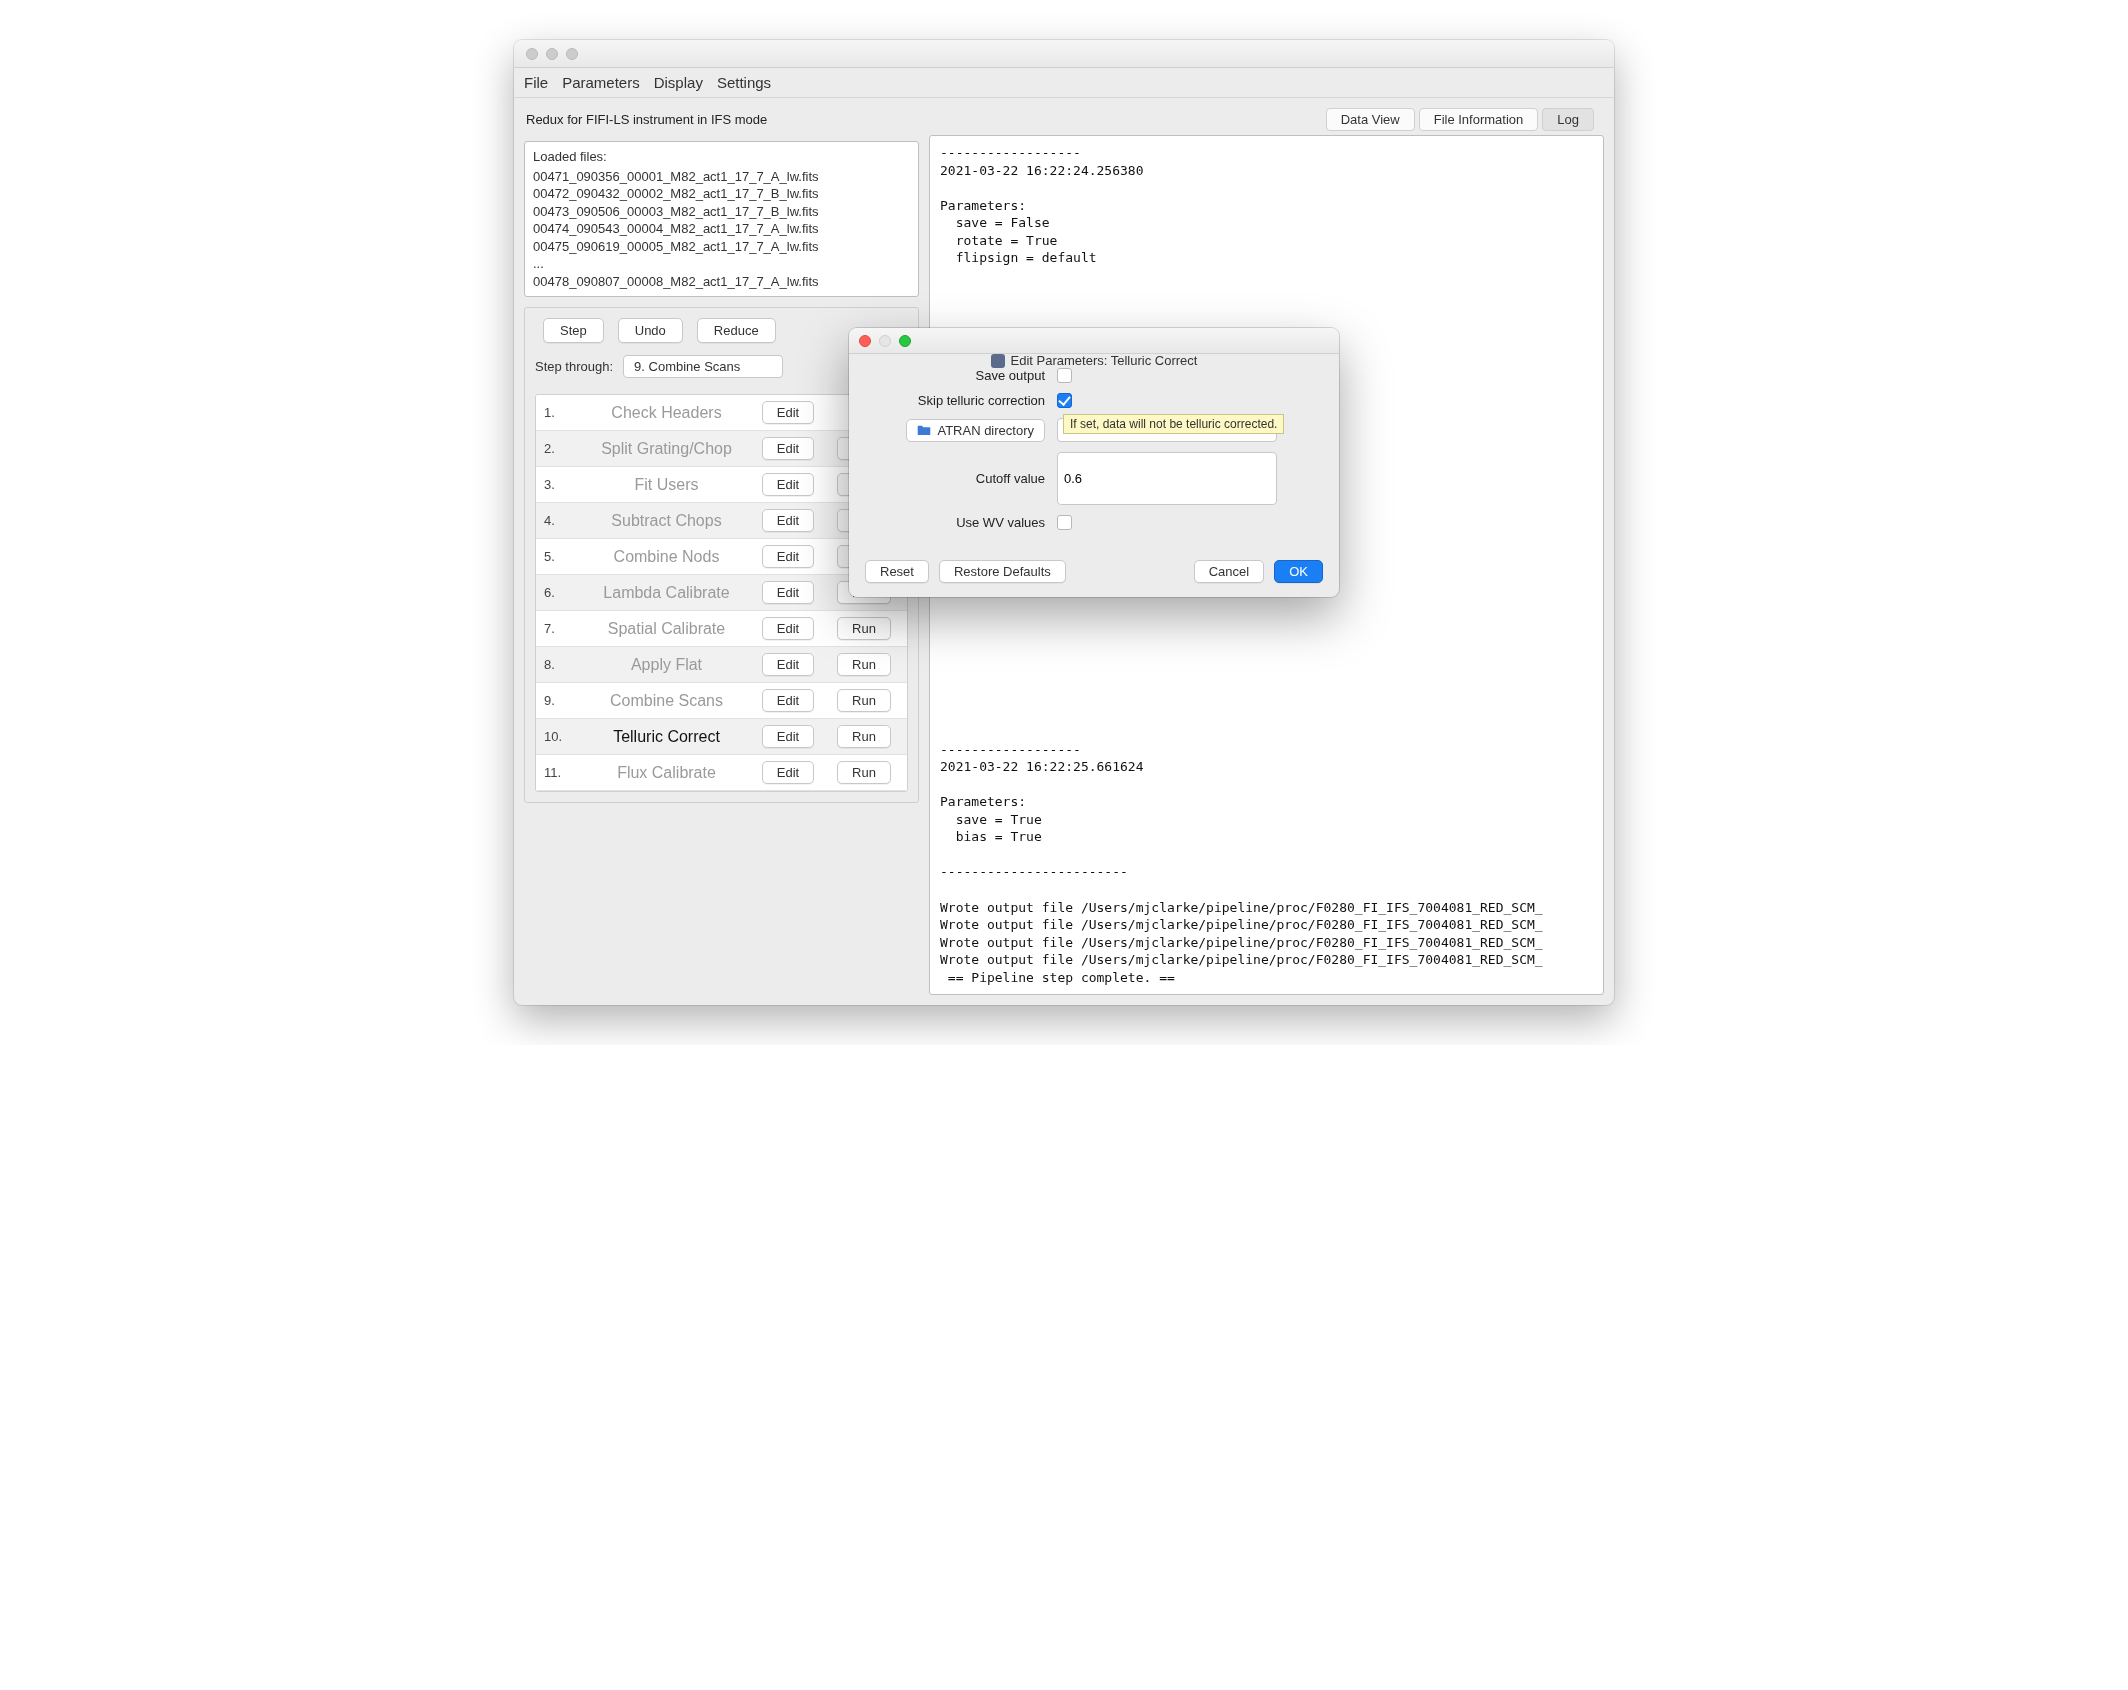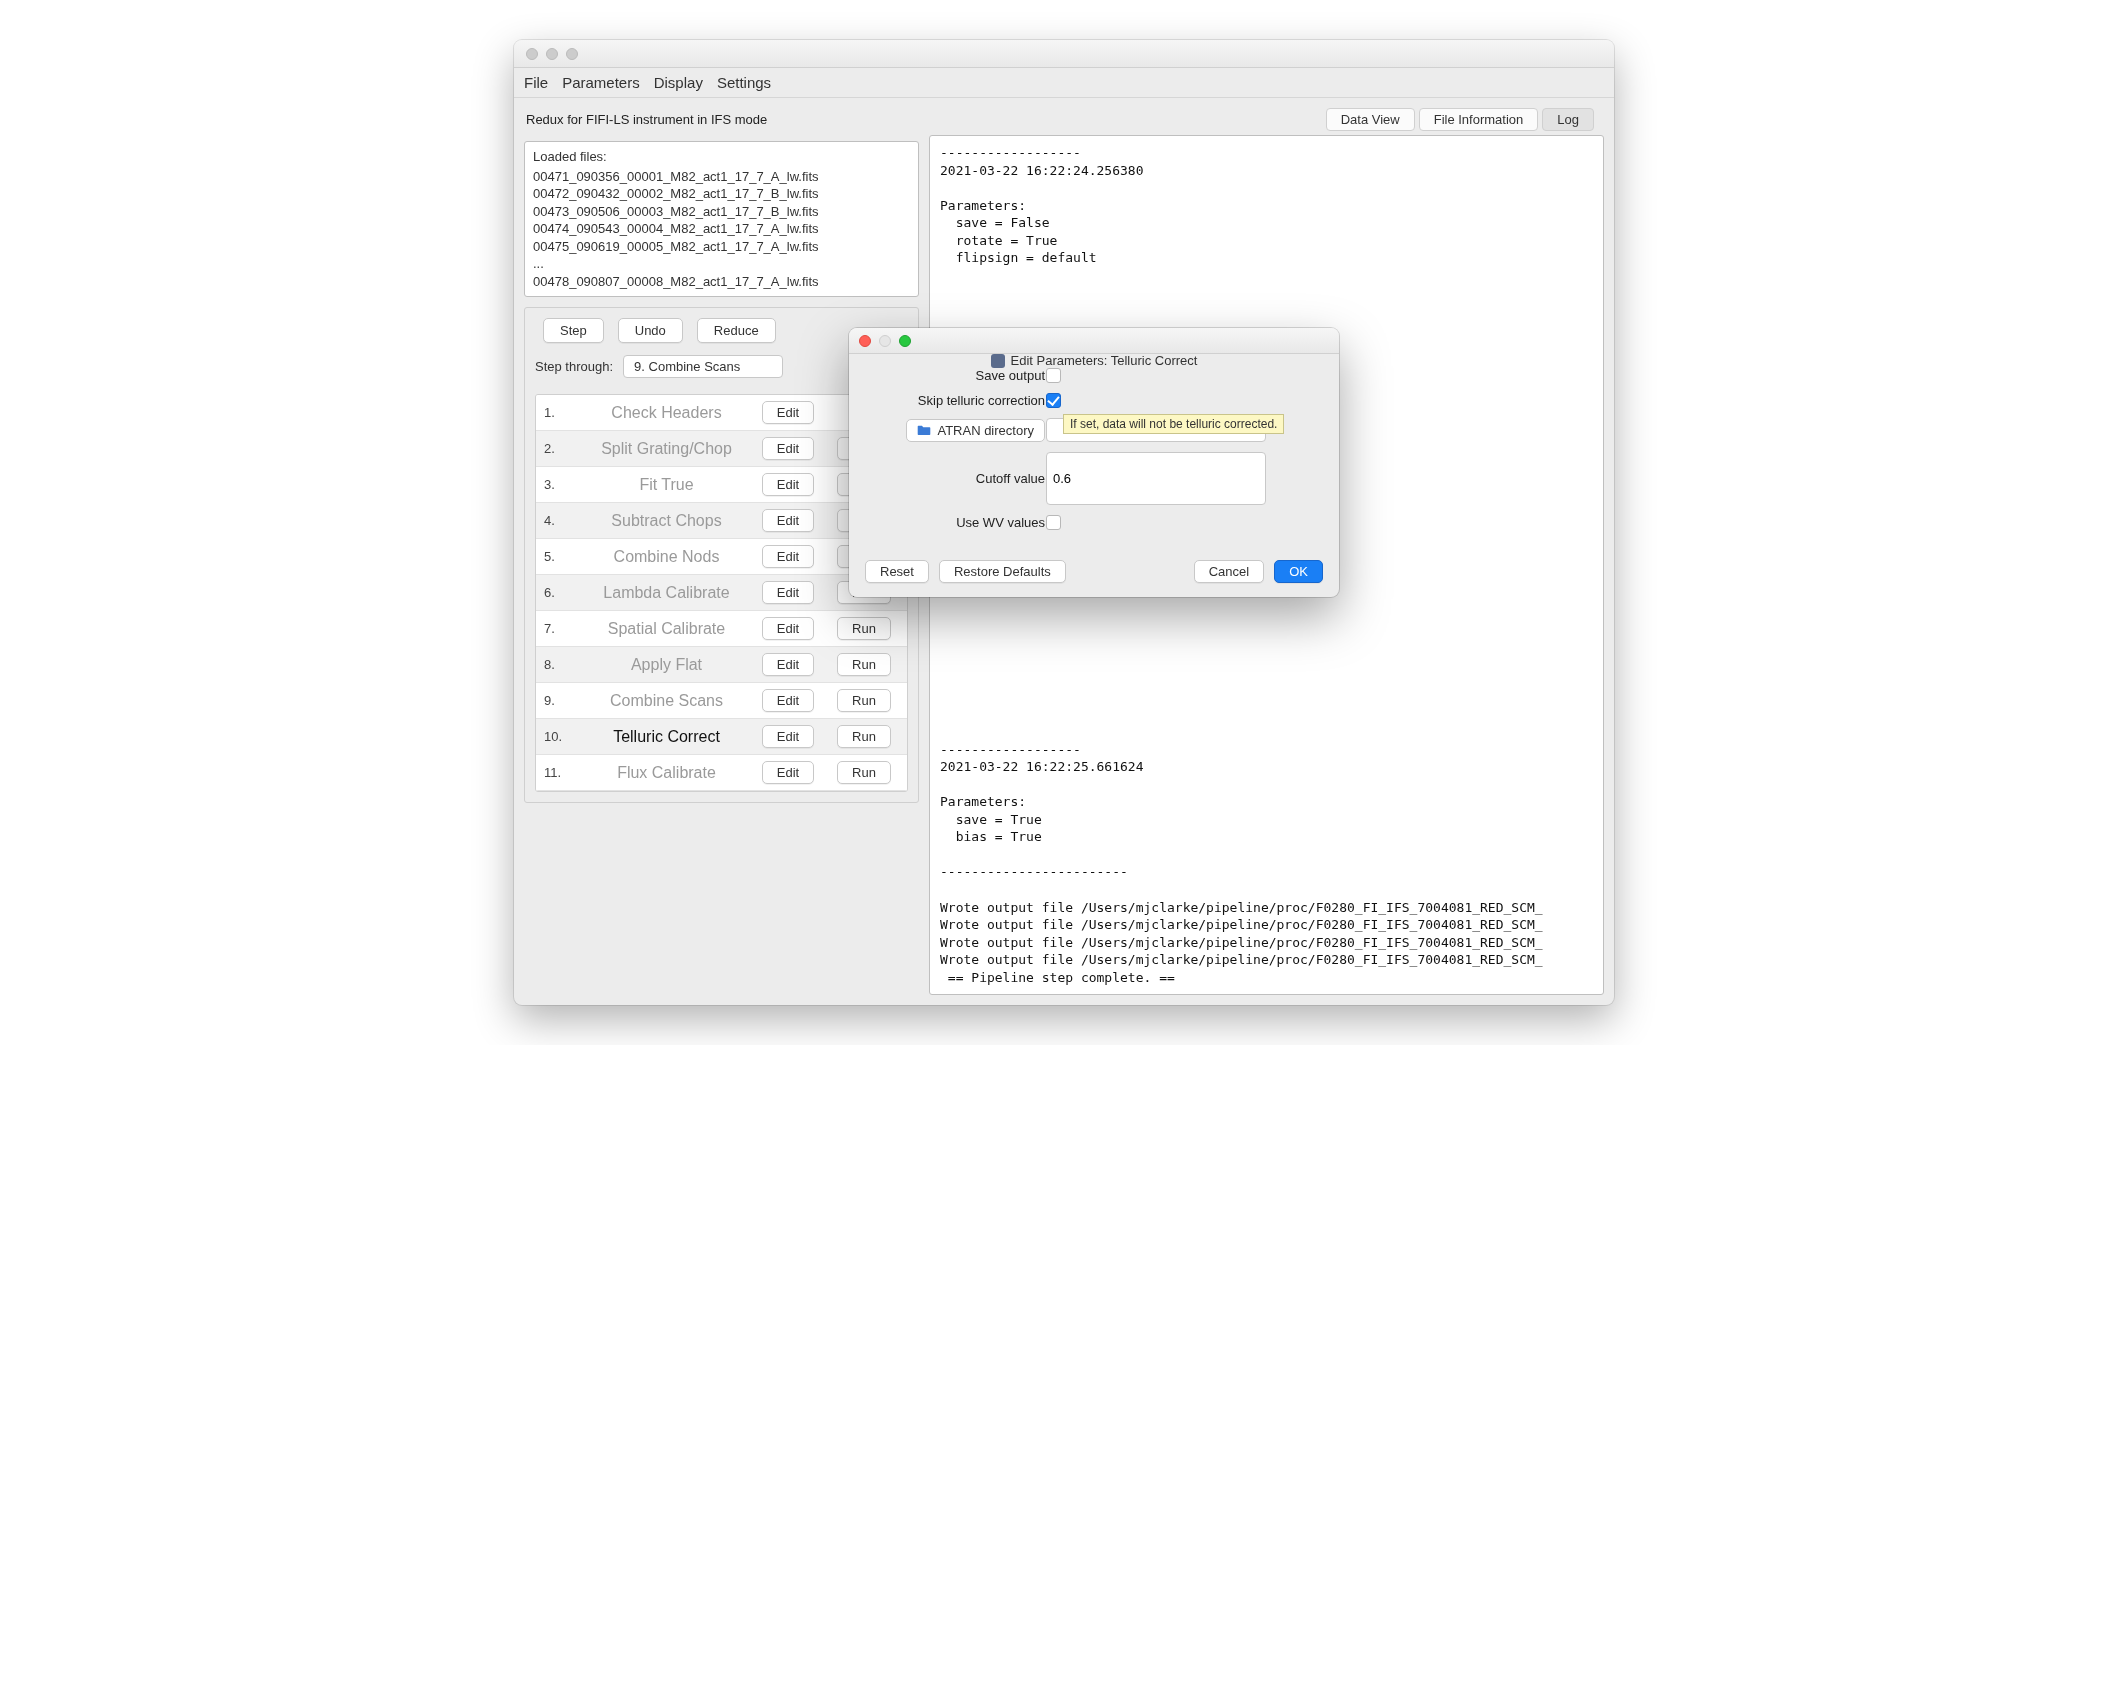--- a/index.html
+++ b/index.html
@@ -113,21 +113,21 @@
   border-radius:8px 8px 0 0;
   background:linear-gradient(#f6f6f6,#e8e8e8);
 }
 .d-traffic { display:flex; gap:8px; padding-left:10px; }
 .tl-red{background:#ff5f57;border:1px solid #e1493f;}
 .tl-yel{background:#e6e6e6;border:1px solid #cfcfcf;}
 .tl-grn{background:#28c840;border:1px solid #1fa232;}
 .d-title { position:absolute; left:0;right:0; text-align:center; font-size:13px; color:#333; display:flex; align-items:center; justify-content:center; gap:6px;margin-top:40px; }
 .d-title-icon { width:14px; height:14px; background:#5a6b8c; border-radius:3px; display:inline-block; }
 .d-body { padding:14px 16px 12px; }
-.form-row { display:grid; grid-template-columns: 180px 1fr; align-items:center; gap:1px; margin-bottom:10px; position:relative; }
+.form-row { display:grid; grid-template-columns: 180px 1fr; align-items:center; gap:12px; margin-bottom:10px; position:relative; }
 .form-row label { text-align:right; font-size:13px; color:#222; }
 .chk { width:15px; height:15px; border:1px solid #b8b8b8; border-radius:3px; background:#fff; }
 .chk.checked { background:#1a7ff5; border-color:#1766cc; position:relative; }
 .chk.checked::after {
   content:""; position:absolute; left:3px; top:0px; width:5px; height:9px;
   border:solid #fff; border-width:0 2px 2px 0; transform:rotate(40deg);
 }
 .input-text {
   border:1px solid #c8c8c8; border-radius:4px; background:#fff;
   padding:18px 6px; font-size:13px; width:220px;
@@ -204,21 +204,21 @@
               <div class="btn small cell-btn disabled" style="visibility: hidden;">Run</div>
             </div>
             <div class="step-row alt">
               <div class="num">2.</div>
               <div class="name">Split Grating/Chop</div>
               <div class="btn small cell-btn">Edit</div>
               <div class="btn small cell-btn disabled">Run</div>
             </div>
             <div class="step-row">
               <div class="num">3.</div>
-              <div class="name">Fit True</div>
+              <div class="name">Fit Users</div>
               <div class="btn small cell-btn">Edit</div>
               <div class="btn small cell-btn disabled">Run</div>
             </div>
             <div class="step-row alt">
               <div class="num">4.</div>
               <div class="name">Subtract Chops</div>
               <div class="btn small cell-btn">Edit</div>
               <div class="btn small cell-btn disabled">Run</div>
             </div>
             <div class="step-row">

